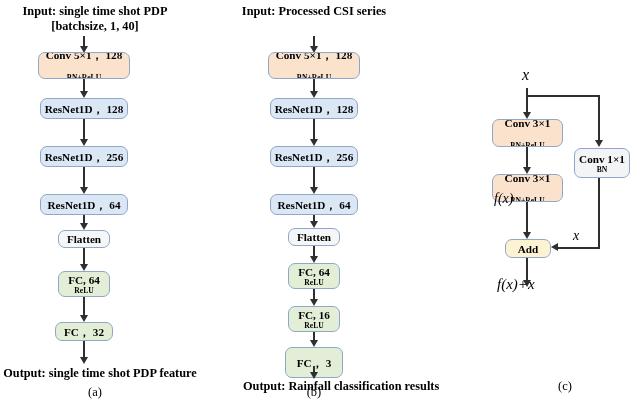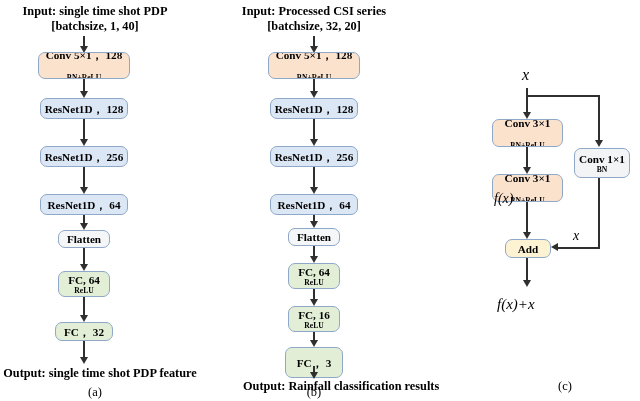--- a/index.html
+++ b/index.html
@@ -160,21 +160,20 @@
     <div class="t1">FC， 32</div>
   </div>
 
   <div class="vline" style="left:83px; top:341px; height:18px;"></div>
   <div class="arrow-d" style="left:79.5px; top:357px;"></div>
 
   <div class="hdr" style="left:0; top:366px; width:200px;">Output: single time shot PDP feature</div>
   <div class="caption" style="left:0; top:385px; width:190px;">(a)</div>
 
   <div class="hdr" style="left:224px; top:4px; width:180px;">Input: Processed CSI series</div>
-  <div class="hdr" style="left:224px; top:19px; width:180px;">[batchsize, 32, 20]</div>
 
   <div class="vline" style="left:313px; top:36px; height:12px;"></div>
   <div class="arrow-d" style="left:309.5px; top:46px;"></div>
 
   <div class="node n-conv" style="left:268px; top:52px; width:92px; height:27px;">
     <div class="t1">Conv 5×1， 128</div>
     <div class="t2">BN+ReLU</div>
   </div>
 
   <div class="vline" style="left:313px; top:79px; height:14px;"></div>
@@ -271,17 +270,17 @@
   <div class="arrow-l" style="left:551px; top:243px;"></div>
   <div class="mathlbl" style="left:573px; top:228px;">x</div>
 
   <div class="node n-add" style="left:505px; top:239px; width:46px; height:19px;">
     <div class="t1">Add</div>
   </div>
 
   <div class="vline" style="left:526px; top:258px; height:24px;"></div>
   <div class="arrow-d" style="left:522.5px; top:280px;"></div>
 
-  <div class="mathlbl" style="left:497px; top:296px; font-size:15px;">f(x)+x</div>
+  <div class="mathlbl" style="left:497px; top:276px; font-size:15px;">f(x)+x</div>
 
   <div class="caption" style="left:505px; top:379px; width:120px;">(c)</div>
 
 </div>
 
 </body></html>

